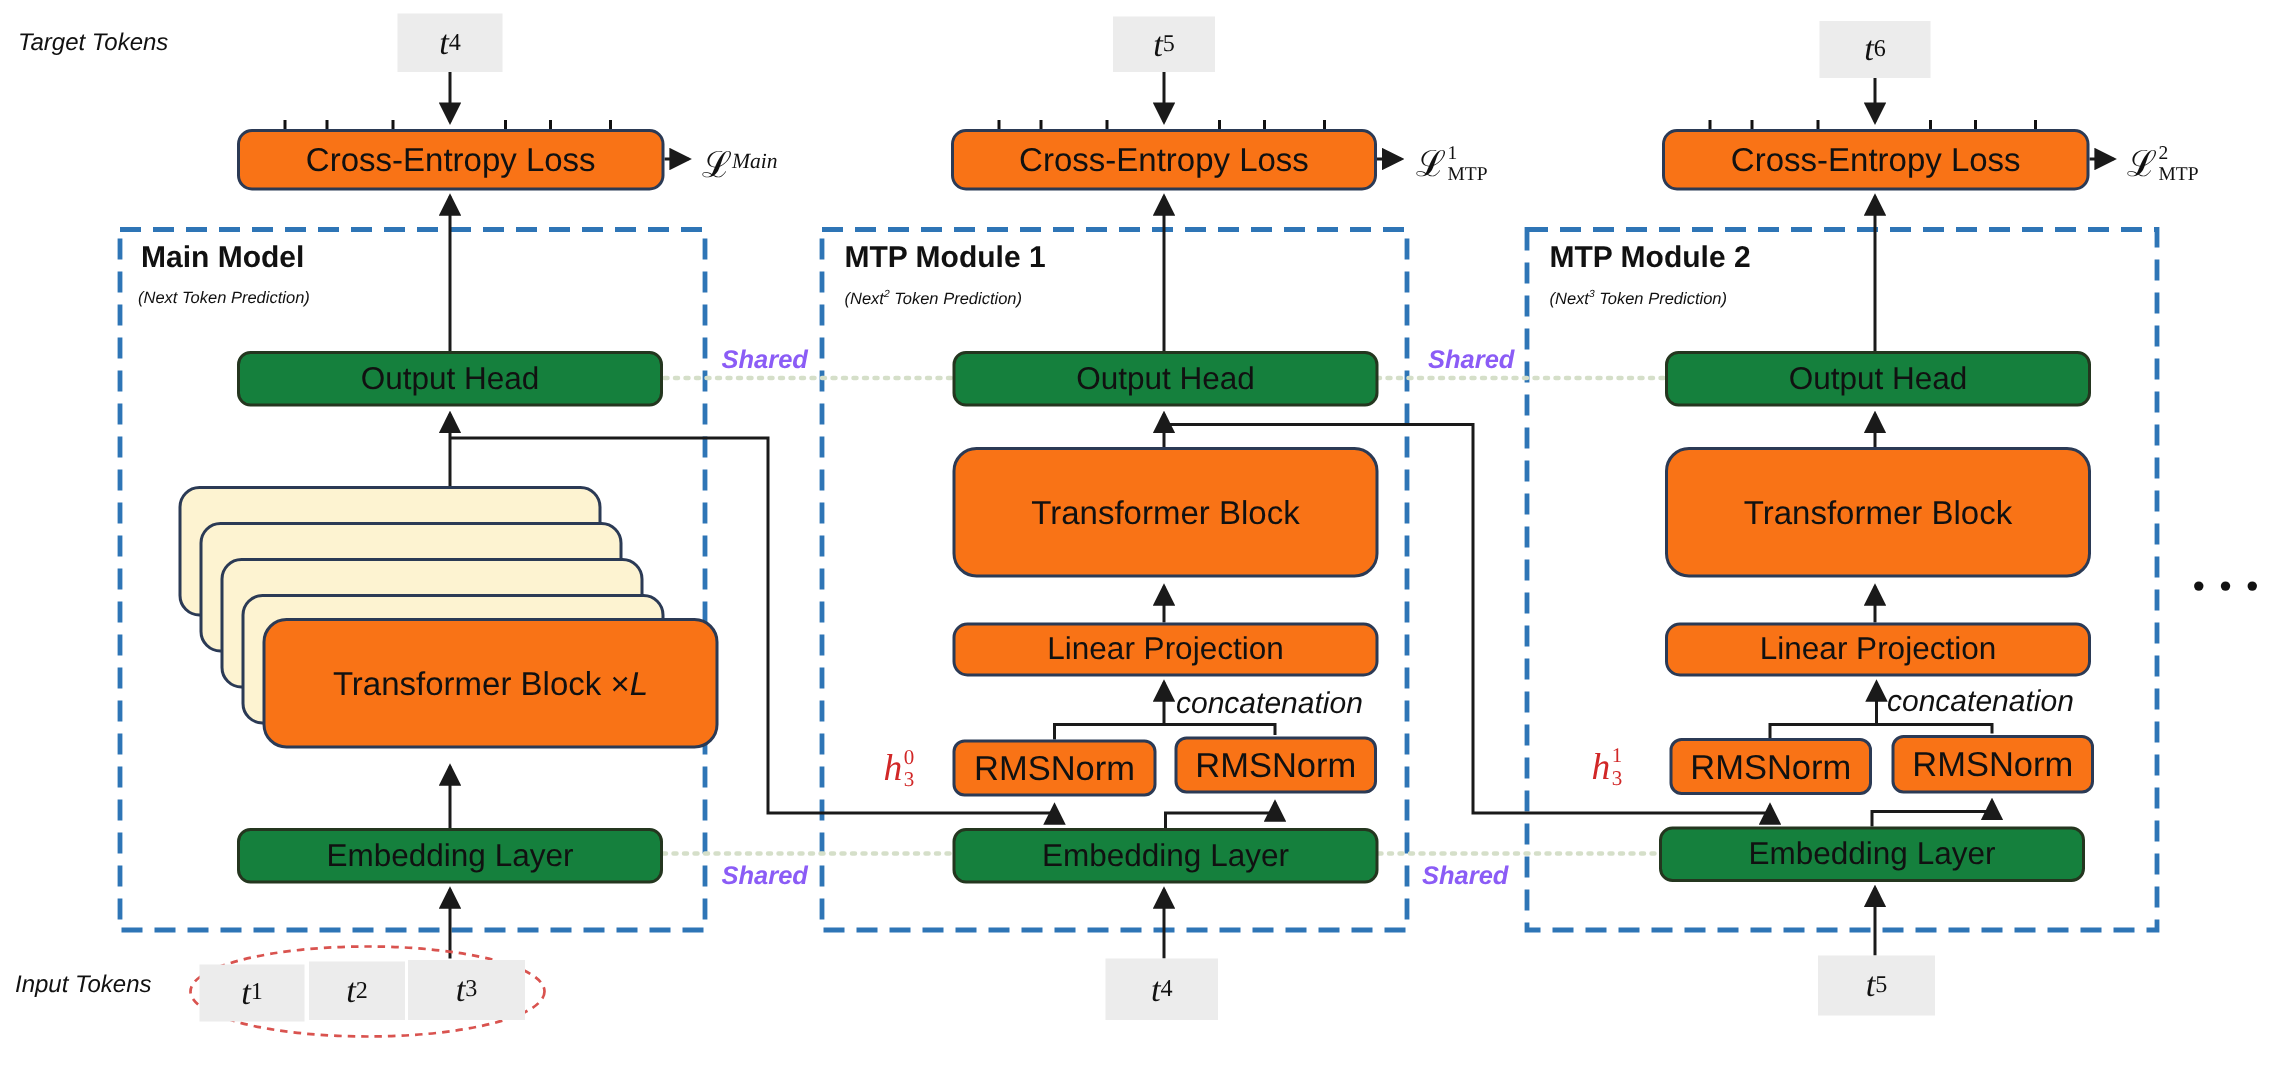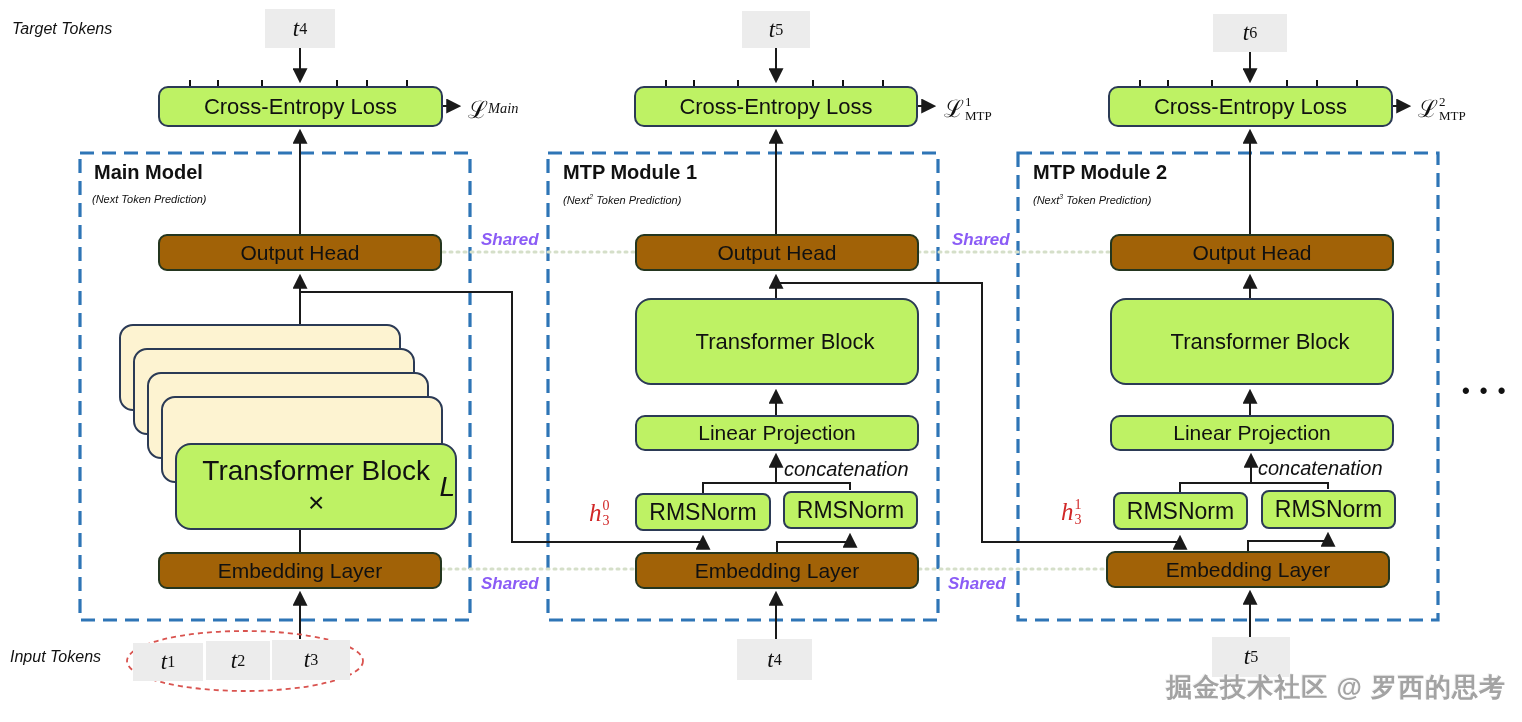--- a/index.html
+++ b/index.html
@@ -2,23 +2,23 @@
 <html><head>
 <meta charset="utf-8">
 <style>
   html,body{margin:0;padding:0;background:#fff;}
   .canvas{position:relative;width:1522px;height:722px;background:#ffffff;overflow:hidden;
           font-family:"Liberation Sans",sans-serif;color:#111;}
   svg.underlay{position:absolute;left:0;top:0;}
   .abs{position:absolute;box-sizing:border-box;}
   .box{position:absolute;box-sizing:border-box;display:flex;align-items:center;justify-content:center;
        text-align:center;}
-  .yellow{background:#bef264;border:2px solid #2b3a55;border-radius:10px;font-size:22px;}
-  .yellow.big{border-radius:16px;padding-left:16px;}
-  .green{background:#a16207;border:2px solid #24361f;border-radius:9px;font-size:21px;}
+  .yellow{background:#f97316;border:2px solid #2b3a55;border-radius:10px;font-size:22px;}
+  .yellow.big{border-radius:16px;}
+  .green{background:#15803d;border:2px solid #24361f;border-radius:9px;font-size:21px;}
   .tok{background:#ececec;font-family:"Liberation Serif",serif;font-size:23px;display:flex;
        align-items:center;justify-content:center;}
   .tok sub{font-size:0.7em;font-style:normal;}
   .rms{font-size:23px;}
   .title{font-size:20px;font-weight:bold;}
   .subtitle{font-size:11px;font-style:italic;}
   .subtitle sup{font-size:0.62em;}
   .shared{font-size:17px;font-style:italic;font-weight:bold;color:#8b5cf6;}
   .loss{font-family:"Liberation Serif",serif;font-size:24px;display:flex;align-items:center;}
   .loss sub{font-size:0.6em;}
@@ -167,21 +167,21 @@
 
   <div class="abs shared" style="left:481px;top:230px;">Shared</div>
   <div class="abs shared" style="left:952px;top:230px;">Shared</div>
   <div class="abs shared" style="left:481px;top:574px;">Shared</div>
   <div class="abs shared" style="left:948px;top:574px;">Shared</div>
 
   <div class="stackbox" style="left:119px;top:324px;width:282px;height:87px;"></div>
   <div class="stackbox" style="left:133px;top:348px;width:282px;height:87px;"></div>
   <div class="stackbox" style="left:147px;top:372px;width:282px;height:87px;"></div>
   <div class="stackbox" style="left:161px;top:396px;width:282px;height:87px;"></div>
-  <div class="box yellow big" style="left:175px;top:443px;width:282px;height:87px;font-size:28px;">Transformer Block × <i>L</i></div>
+  <div class="box yellow big" style="left:175px;top:412px;width:304px;height:87px;font-size:22px;">Transformer Block × <i>L</i></div>
 
   <div class="box yellow big" style="left:635px;top:298px;width:284px;height:87px;">Transformer Block</div>
   <div class="box yellow big" style="left:1110px;top:298px;width:284px;height:87px;">Transformer Block</div>
 
   <div class="box yellow" style="left:635px;top:415px;width:284px;height:36px;font-size:21px;">Linear Projection</div>
   <div class="box yellow" style="left:1110px;top:415px;width:284px;height:36px;font-size:21px;">Linear Projection</div>
 
   <div class="abs concat" style="left:784px;top:458px;">concatenation</div>
   <div class="abs concat" style="left:1258px;top:457px;">concatenation</div>
 
@@ -225,15 +225,14 @@
       <i>t</i>
       <sub>4</sub>
     </div>
   <div class="box tok" style="left:1212px;top:637px;width:78px;height:40px;">
       <i>t</i>
       <sub>5</sub>
     </div>
 
   <div class="abs dots" style="left:1462px;top:378px;">• • •</div>
 
-  <div class="abs watermark" style="right:16px;top:670px;">掘金技术社区 @ 罗西的思考</div>
 
 </div>
 
 </body></html>

